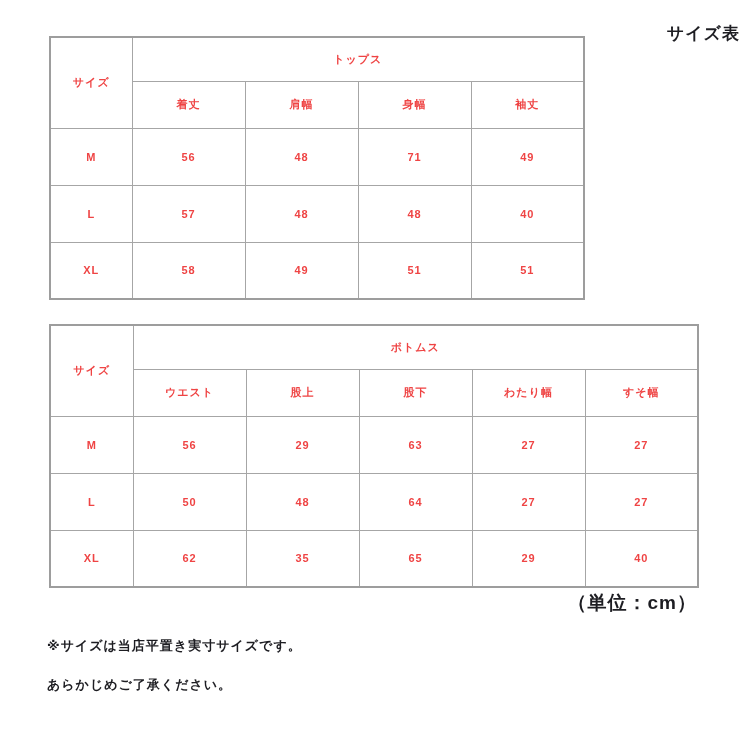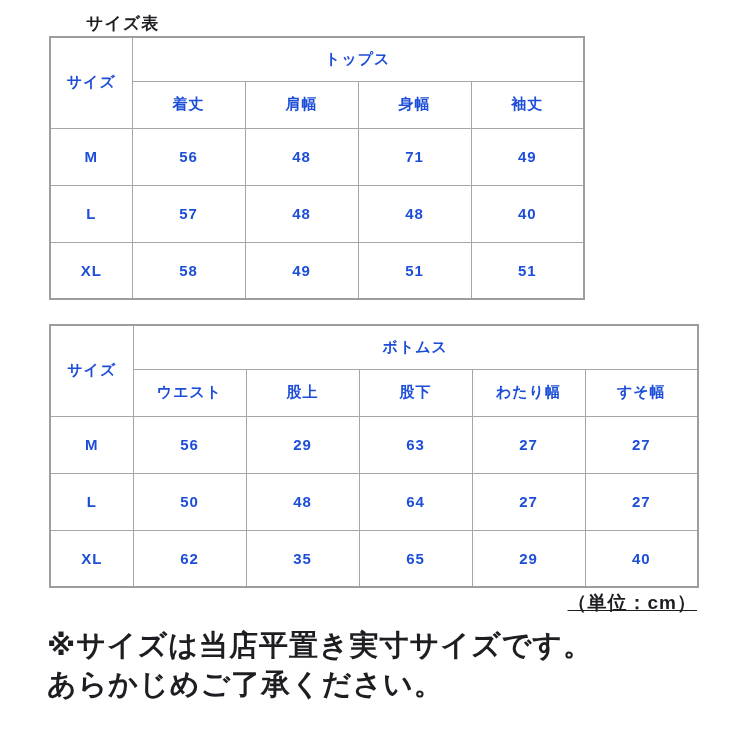--- a/index.html
+++ b/index.html
@@ -12,66 +12,65 @@
     width: 740px;
     height: 740px;
     background: #ffffff;
     font-family: "Liberation Sans", "DejaVu Sans", sans-serif;
     color: #1d1d22;
     font-weight: 700;
   }
   .page-title {
     position: absolute;
     left: 0;
-    top: 12px;
+    top: 22px;
     width: 100%;
-    text-align: left;
+    text-align: right;
     font-size: 17px;
     letter-spacing: 1px;
     text-indent: 86px; 
   }
   table.size-table {
     position: absolute;
     border-collapse: collapse;
     table-layout: fixed;
     border: 2px solid #9d9d9d;
   }
   table.size-table td, table.size-table th {
     border: 1px solid #a6a6a6;
     text-align: center;
     vertical-align: middle;
-    font-size: 15px;
+    font-size: 11px;
     font-weight: 700;
-    color: #1d4ed8;
+    color: #ef4444;
     padding: 0;
     letter-spacing: 1px;
   }
   #tops-table { left: 49px; top: 36px; width: 534px; }
   #bottoms-table { left: 49px; top: 324px; width: 648px; }
   tr.group-row { height: 44px; }
   tr.subhead-row { height: 47px; padding-left: 46px; }
   tr.data-row { height: 57px; }
   .unit-label {
     position: absolute;
     left: 0;
     top: 590px;
     width: 697px;
     text-align: right;
     font-size: 19px;
     letter-spacing: 1px;
-    text-decoration: underline;
   }
   .notes {
     position: absolute;
     left: 47px;
     top: 626px;
     width: 660px;
   }
   .note-line {
-    font-size: 29px;
+    font-size: 13px;
     line-height: 39px;
     letter-spacing: 1px;
     white-space: nowrap;
   }
 </style>
 </head>
 <body>
 
 <div class="page">
 

